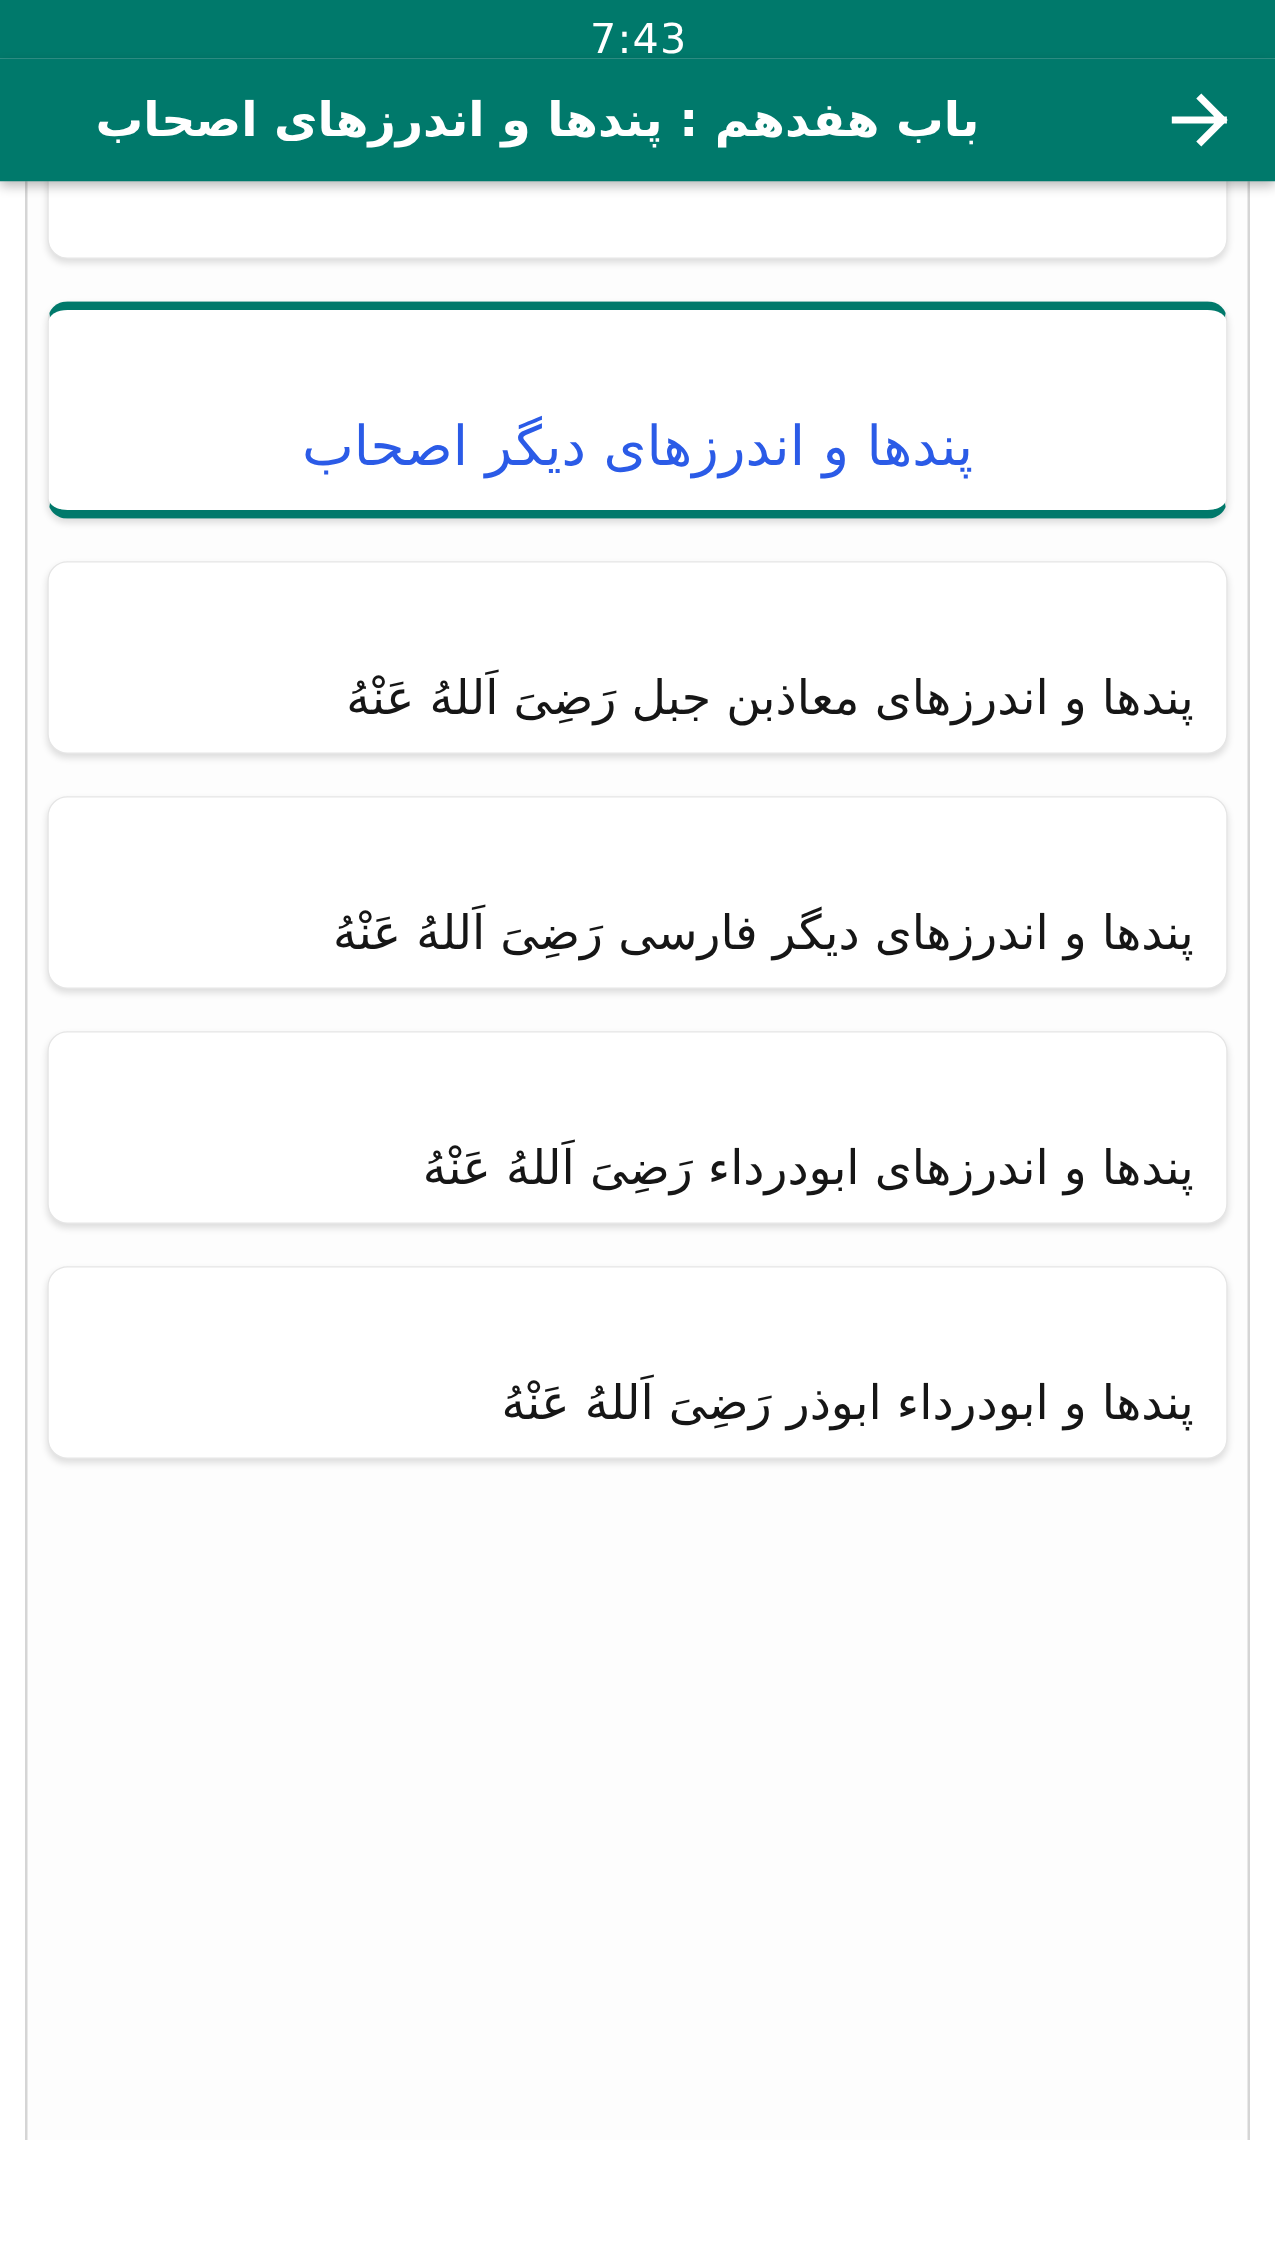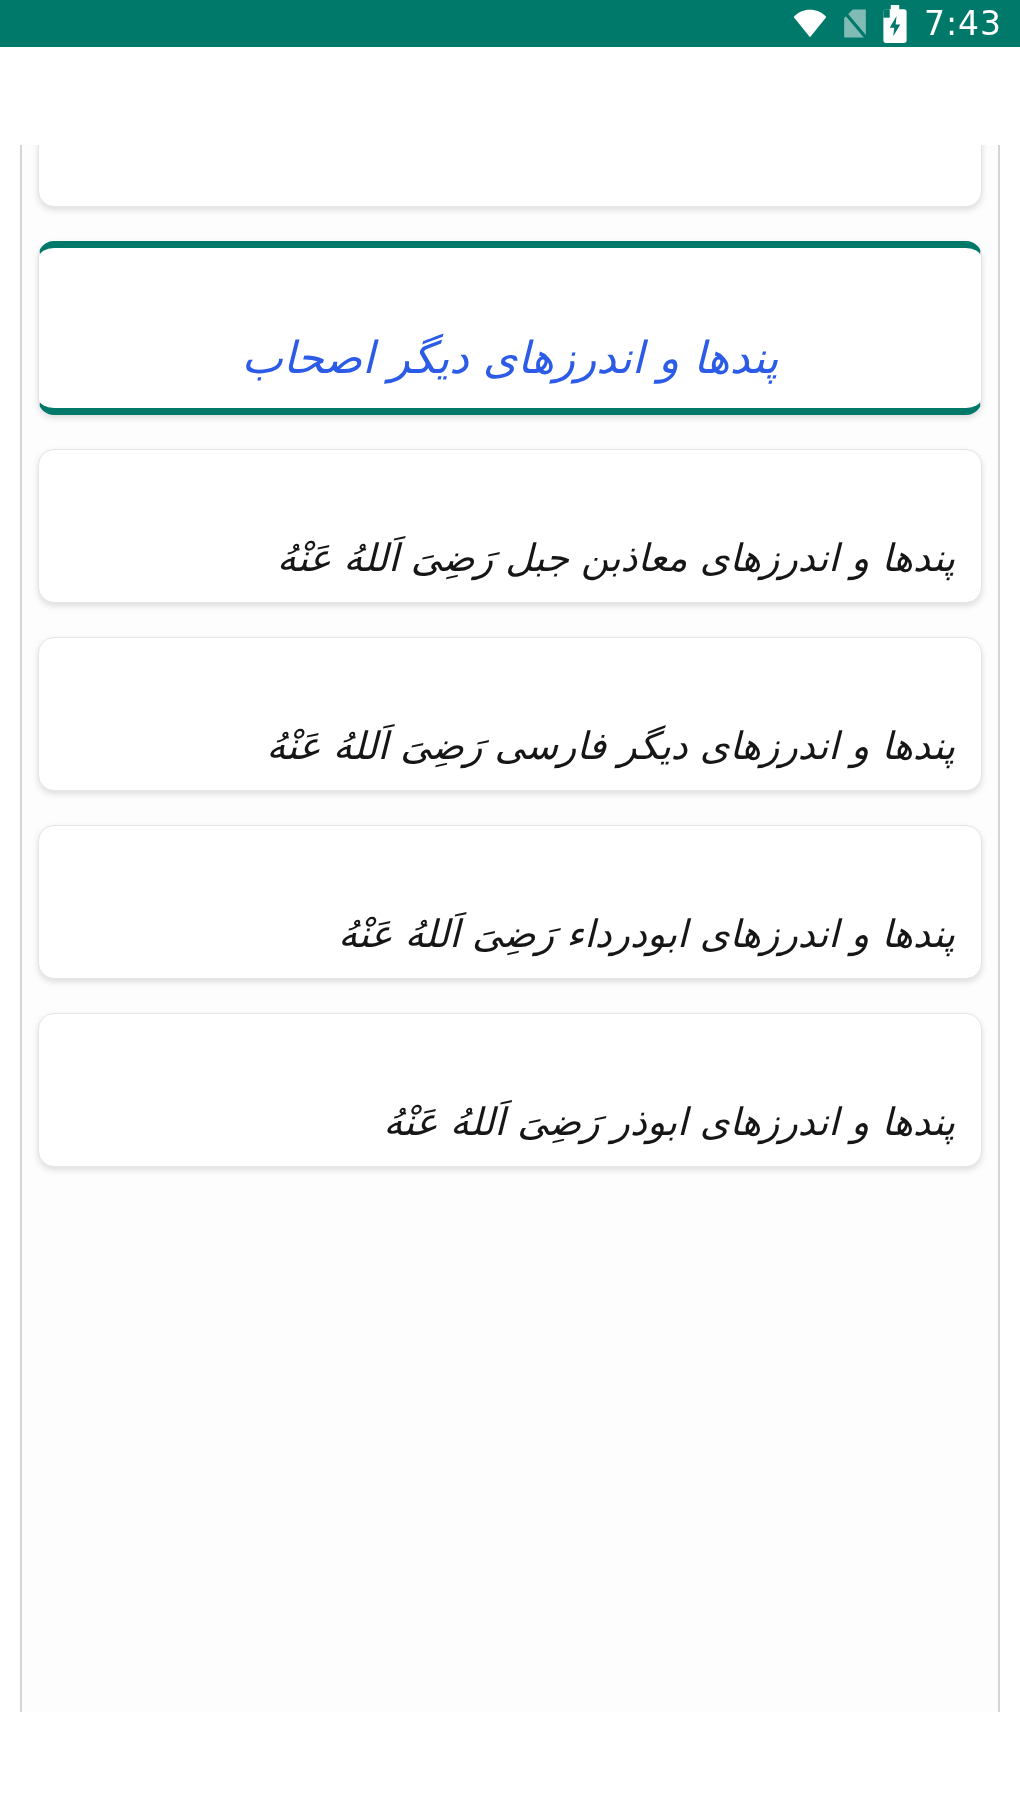--- a/index.html
+++ b/index.html
@@ -4,21 +4,21 @@
 <style>
   html,body { margin:0; padding:0; background:#ffffff; }
   .screen {
     position:relative; width:1020px; height:1813px; overflow:hidden;
     background:#ffffff; font-family:"DejaVu Sans", sans-serif;
   }
   
   .statusbar {
     position:absolute; top:0; left:0; right:0; height:47px;
     background:#00796B; display:flex; align-items:center;
-    justify-content:flex-end; gap:15px; padding:0 18px; box-sizing:border-box;
+    justify-content:flex-end; gap:15px; padding:0 18px; box-sizing:border-box;flex-direction:column;
   }
   .statusbar .time {
     color:#fff; font-size:33px; font-weight:500; line-height:1;
     letter-spacing:1px; margin-left:2px;
   }
   .sicon { display:flex; align-items:center; }
   
   .appbar {
     position:absolute; top:47px; left:0; right:0; height:98px;
     background:#00796B; z-index:3;
@@ -33,21 +33,21 @@
   .back-btn {
     position:absolute; right:20px; top:50%; transform:translateY(-50%);
     width:80px; height:80px; display:flex; align-items:center; justify-content:center;
     background:transparent; border:none; cursor:pointer;
   }
   
   .viewport {
     position:absolute; top:145px; bottom:101px; left:20px; right:20px;
     background:#FDFDFD; overflow:hidden;
     border-left:2px solid #D5D5D5; border-right:2px solid #D5D5D5;
-    padding:0 16px; box-sizing:border-box; z-index:1;font-style:italic;
+    padding:0 16px; box-sizing:border-box; z-index:1;
   }
   .card {
     background:#ffffff; border:1px solid #E5E5E5; border-radius:16px;
     box-shadow:0 3px 6px rgba(0,0,0,.13);
     margin-top:34px; padding:12px 26px;
     direction:rtl; text-align:right;
     font-size:38px; line-height:64px; color:#161616;
     white-space:pre-line; cursor:pointer;
   }
   .card.partial-top { margin-top:-60px; height:120px; padding:0; }
@@ -79,20 +79,30 @@
       <svg width="24" height="38" viewBox="0 0 22 36">
         <rect x="7" y="0" width="8" height="6" fill="#ffffff"></rect>
         <rect x="0" y="4" width="22" height="32" rx="2.5" fill="#ffffff"></rect>
         <rect x="0" y="4" width="6" height="8" fill="#00796B"></rect>
         <path d="M12.5 10.5 L6 21.5 H10.3 L9.3 29.5 L16 18.5 H11.6 Z" fill="#00796B"></path>
       </svg>
     </span>
     <span class="time">7:43</span>
   </div>
 
+  <div class="appbar">
+    <div class="appbar-title">باب هفدهم : پندها و اندرزهای اصحاب</div>
+    <button class="back-btn">
+      <span style="display:flex;">
+        <svg width="56" height="56" viewBox="0 0 54 54">
+          <path d="M8 27 H45 M28 10.5 L44.5 27 L28 43.5" stroke="#ffffff" stroke-width="5.5" fill="none" stroke-linecap="square"></path>
+        </svg>
+      </span>
+    </button>
+  </div>
 
   <div class="viewport">
 
     <div class="card partial-top"></div>
 
     <div class="card highlight">
       <span>پندها و اندرزهای دیگر اصحاب</span>
     </div>
 
     <div class="card">
@@ -102,19 +112,19 @@
 
     <div class="card">
       <span>پندها و اندرزهای دیگر فارسی رَضِیَ اَللهُ عَنْهُ</span>
     </div>
 
     <div class="card">
       <span>پندها و اندرزهای ابودرداء رَضِیَ اَللهُ عَنْهُ</span>
     </div>
 
     <div class="card">
-      <span>پندها و اندرزهای ابوذر رَضِیَ اَللهُ عَنْهُ</span>
+      <span>پندها و ابودرداء ابوذر رَضِیَ اَللهُ عَنْهُ</span>
     </div>
 
 
   </div>
 
 </div>
 
 </body></html>

